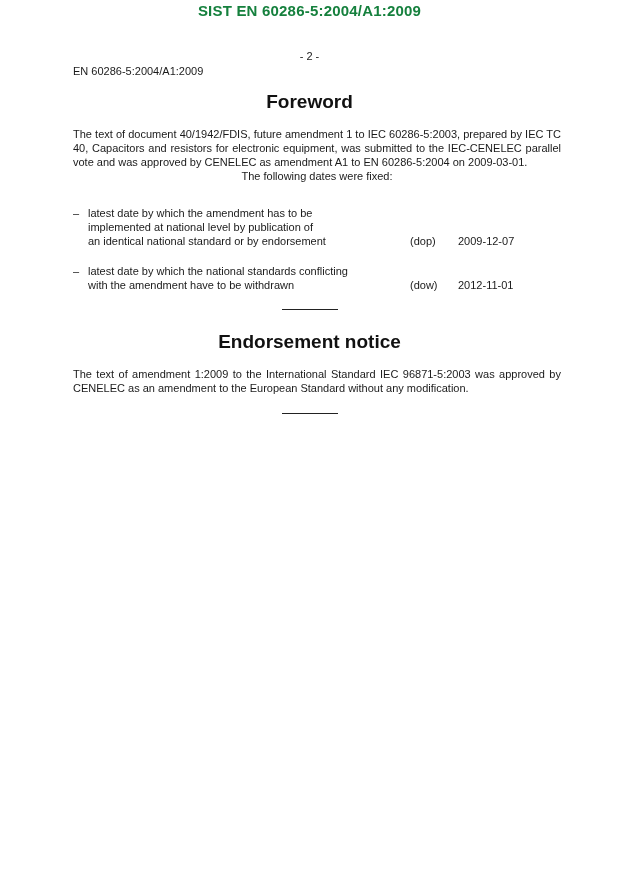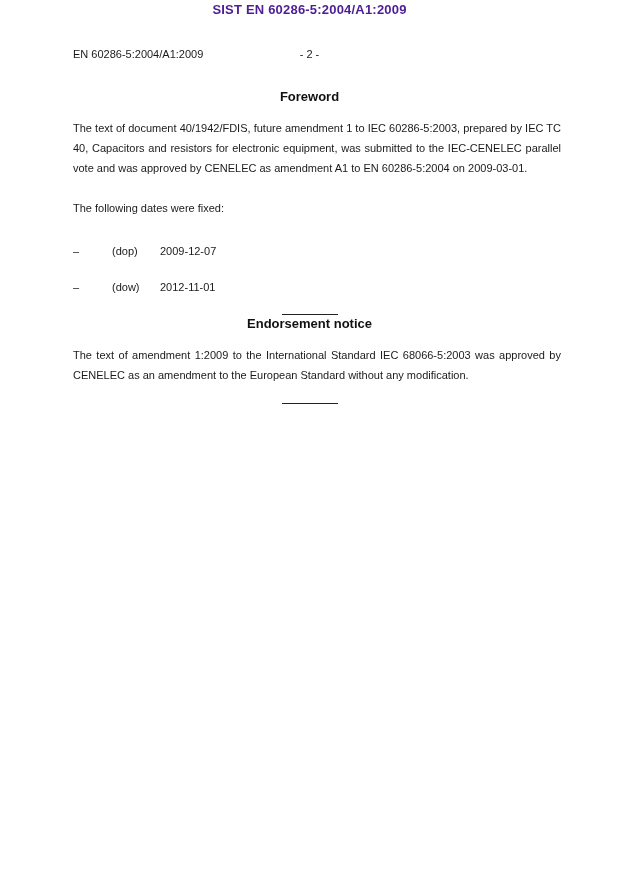--- a/index.html
+++ b/index.html
@@ -16,65 +16,65 @@
     overflow: hidden;
   }
   .page {
     position: absolute;
     inset: 0;
     background: #ffffff;
   }
   .watermark {
     padding-top: 2px;
     text-align: center;
-    font-size: 13px;
+    font-size: 15px;
     font-weight: bold;
-    color: #4c1d95;
+    color: #15803d;
     letter-spacing: 0.2px;
   }
   .page-header {
     position: relative;
     margin-top: 31px;
     height: 14px;
     font-size: 11px;
   }
   .doc-ref {
     position: absolute;
     left: 73px;
-    top: 0;
+    top: 15px;
   }
   .page-num {
     position: absolute;
     left: 0;
     right: 0;
     text-align: center;
     top: 0;
   }
   .section-title {
     margin: 27px 0 0 0;
     text-align: center;
-    font-size: 13px;
+    font-size: 19px;
     font-weight: bold;
     color: #111;
   }
   .content {
     margin-left: 73px;
     margin-right: 58px;
     font-size: 11px;
-    line-height: 20px;
+    line-height: 14px;
   }
   .body-text {
     margin: 0;
   }
   .para-1 {
     margin-top: 14px;
     text-align: justify;
   }
   .dates-intro {
-    margin-top: 20px;
+    text-align: center;
   }
   .date-item {
     display: flex;
     align-items: flex-end;
     margin-top: 23px;
   }
   .date-item.second {
     margin-top: 16px;
   }
   .list-dash {
@@ -82,35 +82,35 @@
     flex: 0 0 15px;
     align-self: flex-start;
   }
   .date-text {
     width: 270px;
     flex: 0 0 270px;
     white-space: pre-line;
     align-self: flex-start;
   }
   .date-abbr {
-    margin-left: 24px;
+    margin-left: 52px;
     width: 48px;
     flex: 0 0 48px;
   }
   .date-value {
     width: 80px;
   }
   .divider {
     border: none;
     border-top: 1px solid #222;
     width: 56px;
     margin: 17px auto 0 auto;
   }
   .endorsement-title {
-    margin-top: 1px;
+    margin-top: 21px;
   }
   .para-endorsement {
     margin-top: 14px;
     text-align: justify;
   }
   .divider.last {
     margin-top: 18px;
   }
 </style>
 </head>
@@ -128,35 +128,40 @@
   <h1 class="section-title">Foreword</h1>
 
   <div class="content">
 
     <p class="body-text para-1">The text of document 40/1942/FDIS, future amendment 1 to IEC 60286-5:2003, prepared by IEC TC 40, Capacitors and resistors for electronic equipment, was submitted to the IEC-CENELEC parallel vote and was approved by CENELEC as amendment A1 to EN 60286-5:2004 on 2009-03-01.</p>
 
     <p class="body-text dates-intro">The following dates were fixed:</p>
 
     <div class="date-item">
       <span class="list-dash">–</span>
+      <span class="date-text">latest date by which the amendment has to be
+implemented at national level by publication of
+an identical national standard or by endorsement</span>
       <span class="date-abbr">(dop)</span>
       <span class="date-value">2009-12-07</span>
     </div>
 
     <div class="date-item second">
       <span class="list-dash">–</span>
+      <span class="date-text">latest date by which the national standards conflicting
+with the amendment have to be withdrawn</span>
       <span class="date-abbr">(dow)</span>
       <span class="date-value">2012-11-01</span>
     </div>
 
   </div>
 
   <hr class="divider">
 
   <h1 class="section-title endorsement-title">Endorsement notice</h1>
 
   <div class="content">
-    <p class="body-text para-endorsement">The text of amendment 1:2009 to the International Standard IEC 68066-5:2003 was approved by CENELEC as an amendment to the European Standard without any modification.</p>
+    <p class="body-text para-endorsement">The text of amendment 1:2009 to the International Standard IEC 96871-5:2003 was approved by CENELEC as an amendment to the European Standard without any modification.</p>
   </div>
 
   <hr class="divider last">
 
 </div>
 
 </body></html>

